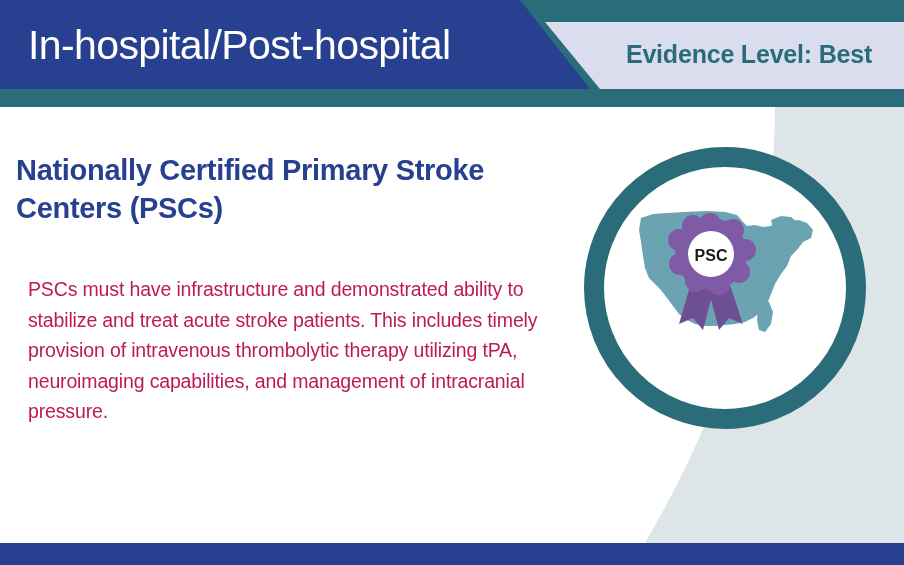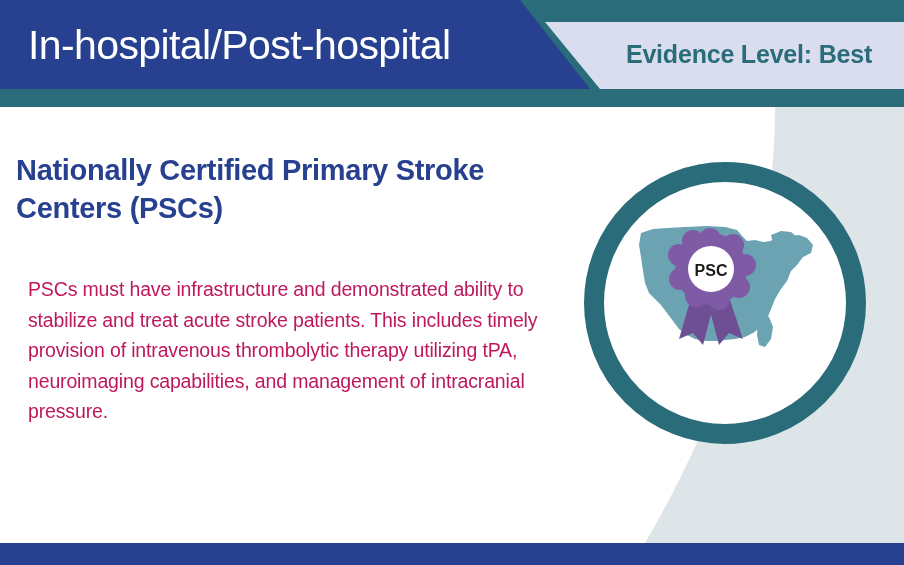--- a/index.html
+++ b/index.html
@@ -63,21 +63,21 @@
     letter-spacing: -0.2px;
     line-height: 30px;
     white-space: nowrap;
     text-align: center;
   }
 
   
   .circle-wrap {
     position: absolute;
     left: 575px;
-    top: 153px;
+    top: 138px;
     width: 300px;
     height: 300px;
   }
   .circle-wrap svg { display: block; }
 
   
   .heading {
     position: absolute;
     left: 16px;
     top: 151px;

